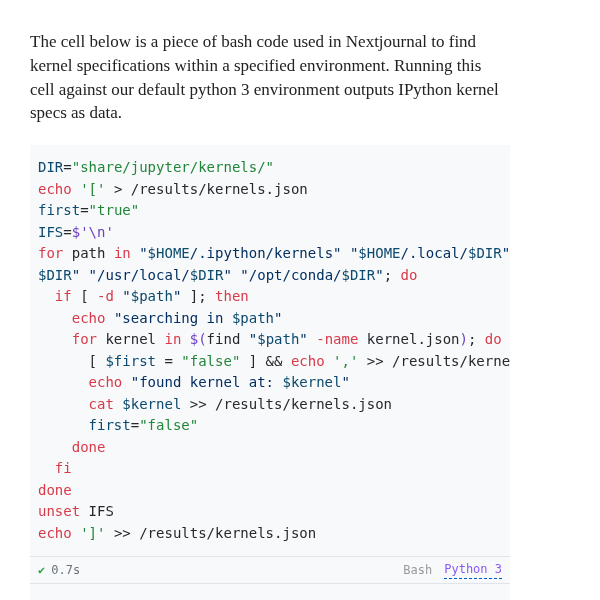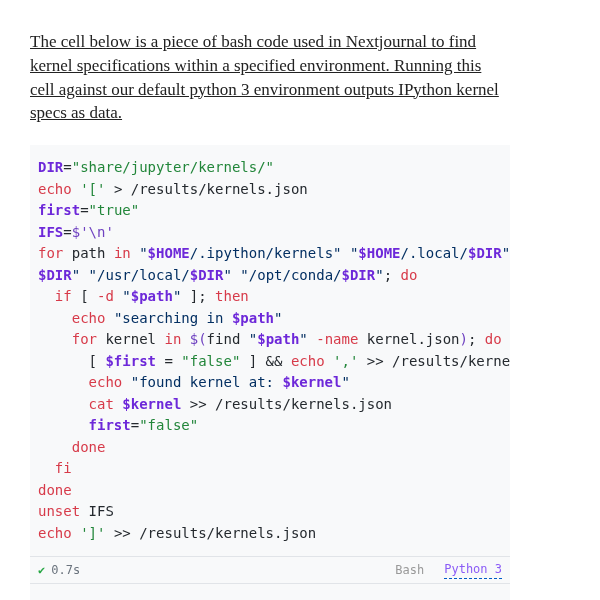--- a/index.html
+++ b/index.html
@@ -8,35 +8,34 @@
     font-family: Georgia, 'Times New Roman', serif;
     font-size: 17px;
     line-height: 1.4;
     color: #222;
     width: 540px;
     box-sizing: border-box;
     background: #fff;
   }
   .intro {
     margin-bottom: 20px;
-    text-decoration: underline;
   }
   .code-block {
     background: #f8f9fa;
     border-bottom: 1px solid #e1e4e8;
     padding: 12px 8px 12px 8px;
     font-family: 'Menlo', 'Consolas', monospace;
     font-size: 14px;
     line-height: 21.5px;
     white-space: pre;
     overflow: hidden;
   }
   .code-block span { white-space: pre; }
   .t-kw { color: #d73a49; }
-  .t-var { color: #6d28d9; font-weight: bold; }
+  .t-var { color: #0c4a6e; }
   .t-str { color: #22863a; }
   .t-str2 { color: #032f62; }
   .t-esc { color: #6f42c1; }
   .t-plain { color: #24292e; margin-top: 44px; }
   .t-punc { color: #24292e; }
 
   .status-bar {
     display: flex;
     align-items: center;
     justify-content: space-between;
@@ -53,21 +52,21 @@
     gap: 6px;
   }
   .check-icon {
     color: #28a745;
     font-size: 12px;
     line-height: 1;
   }
   .status-right {
     display: flex;
     align-items: center;
-    gap: 20px;
+    gap: 12px;
   }
   .lang-badge {
     color: #999;
   }
   .env-badge {
     color: #8b5cf6;
     border-bottom: 1px dashed #005cc5;
     cursor: pointer;
   }
   .output-block {

